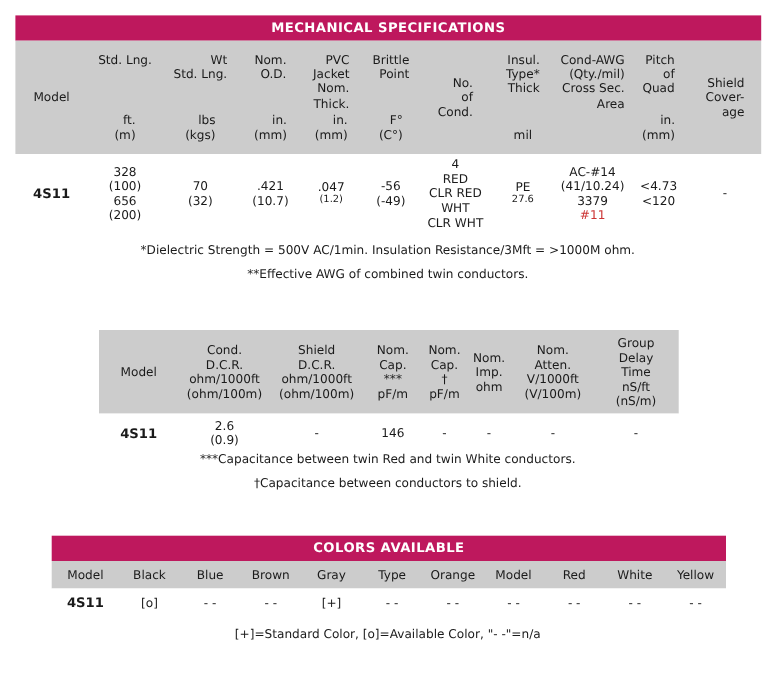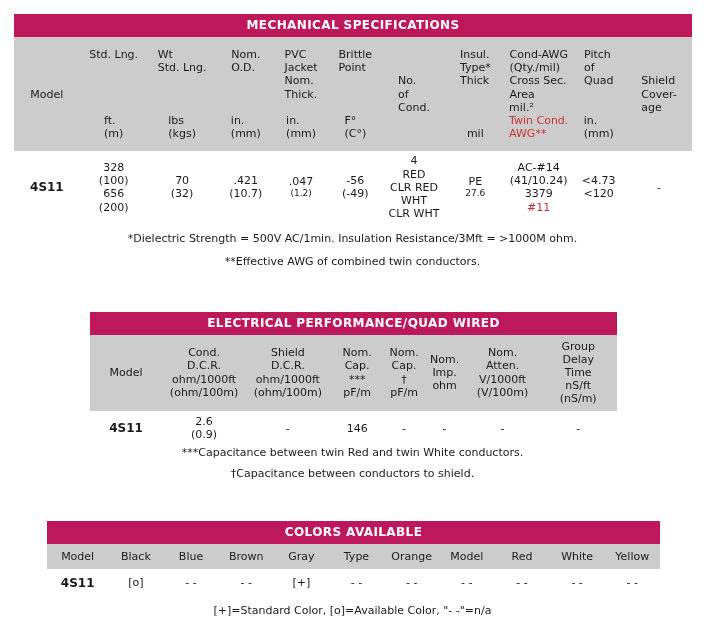--- a/index.html
+++ b/index.html
@@ -17,21 +17,21 @@
     background:#be185d; color:#ffffff; font-weight:bold;
     font-size:12px; text-align:center; height:23px; line-height:23px;
     letter-spacing:0.4px;
   }
 
   
   .mech { width:678px; margin:14px 0 0 14px; }
   .mech-head { display:flex; background:#cccccc; min-height:103px; }
   .mech-head .hcell {
     display:flex; flex-direction:column; justify-content:space-between;
-    align-items:center; text-align:left;
+    align-items:center; text-align:right;
     font-size:11px; line-height:1.2; padding:11px 1px;
   }
   .mech-head .hcell.center { justify-content:center; }
   .mc0{flex:0 0 9.7%}.mc1{flex:0 0 10%}.mc2{flex:0 0 10.2%}.mc3{flex:0 0 8.6%}
   .mc4{flex:0 0 7.7%}.mc5{flex:0 0 8.3%}.mc6{flex:0 0 9%}.mc7{flex:0 0 9.1%}
   .mc8{flex:0 0 9.6%}.mc9{flex:0 0 8.1%}.mc10{flex:0 0 9.7%}
   .data-row {
     display:flex; align-items:center; background:#ffffff;
     font-size:11px; line-height:1.2; text-align:center;
   }
@@ -116,25 +116,20 @@
         <div class="pre">Insul.
 Type*
 Thick</div>
         <div class="pre">mil</div>
       </div>
       <div class="hcell mc8">
         <div class="pre">Cond-AWG
 (Qty./mil)
 Cross Sec.
 Area</div>
-        <div>
-          <div class="pre">mil.²</div>
-          <div class="pre red">Twin Cond.
-AWG**</div>
-        </div>
       </div>
       <div class="hcell mc9">
         <div class="pre">Pitch
 of
 Quad</div>
         <div class="pre">in.
 (mm)</div>
       </div>
       <div class="hcell mc10 center">
         <div class="pre">Shield
@@ -177,21 +172,20 @@
       <div class="dcell mc9 pre">&lt;4.73
 &lt;120</div>
       <div class="dcell mc10">-</div>
     </div>
   </section>
 
   <p class="note mech-note1">*Dielectric Strength = 500V AC/1min. Insulation Resistance/3Mft = &gt;1000M ohm.</p>
   <p class="note mech-note2">**Effective AWG of combined twin conductors.</p>
 
   <section class="elec">
-    <div class="title-bar">ELECTRICAL PERFORMANCE/QUAD WIRED</div>
 
     <div class="elec-head">
       <div class="hcell ec0 pre">Model</div>
       <div class="hcell ec1 pre">Cond.
 D.C.R.
 ohm/1000ft
 (ohm/100m)</div>
       <div class="hcell ec2 pre">Shield
 D.C.R.
 ohm/1000ft

